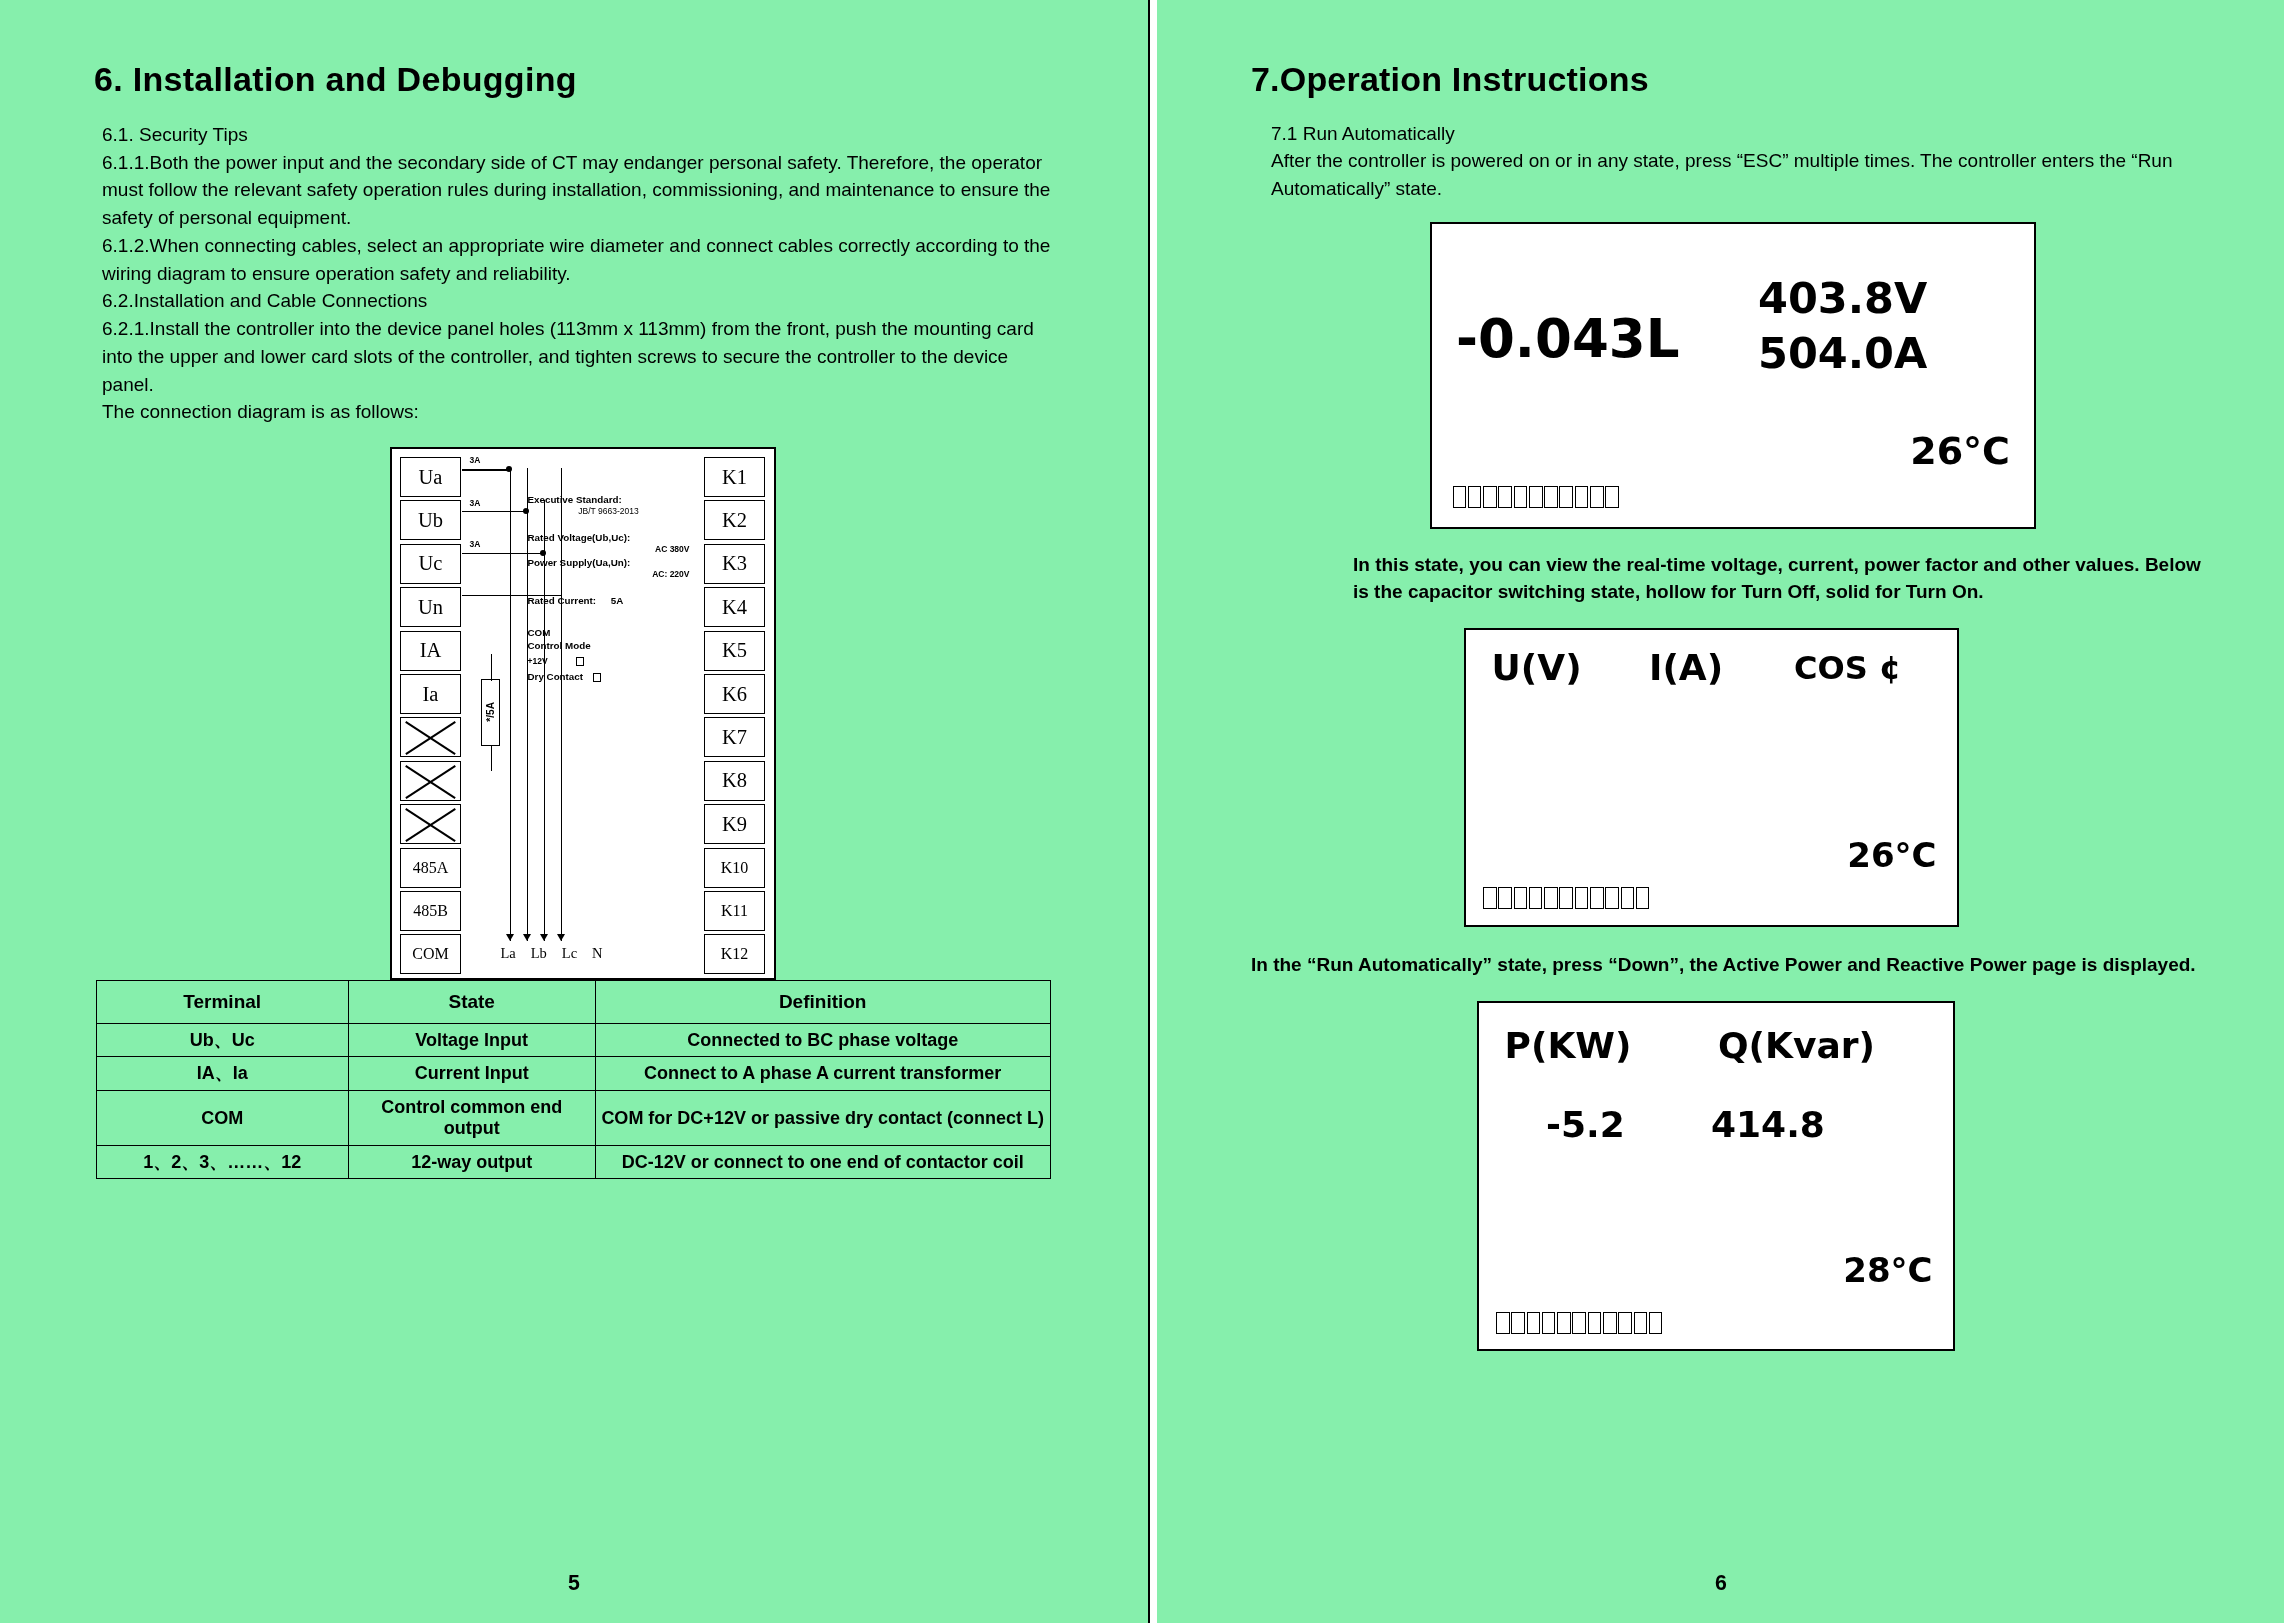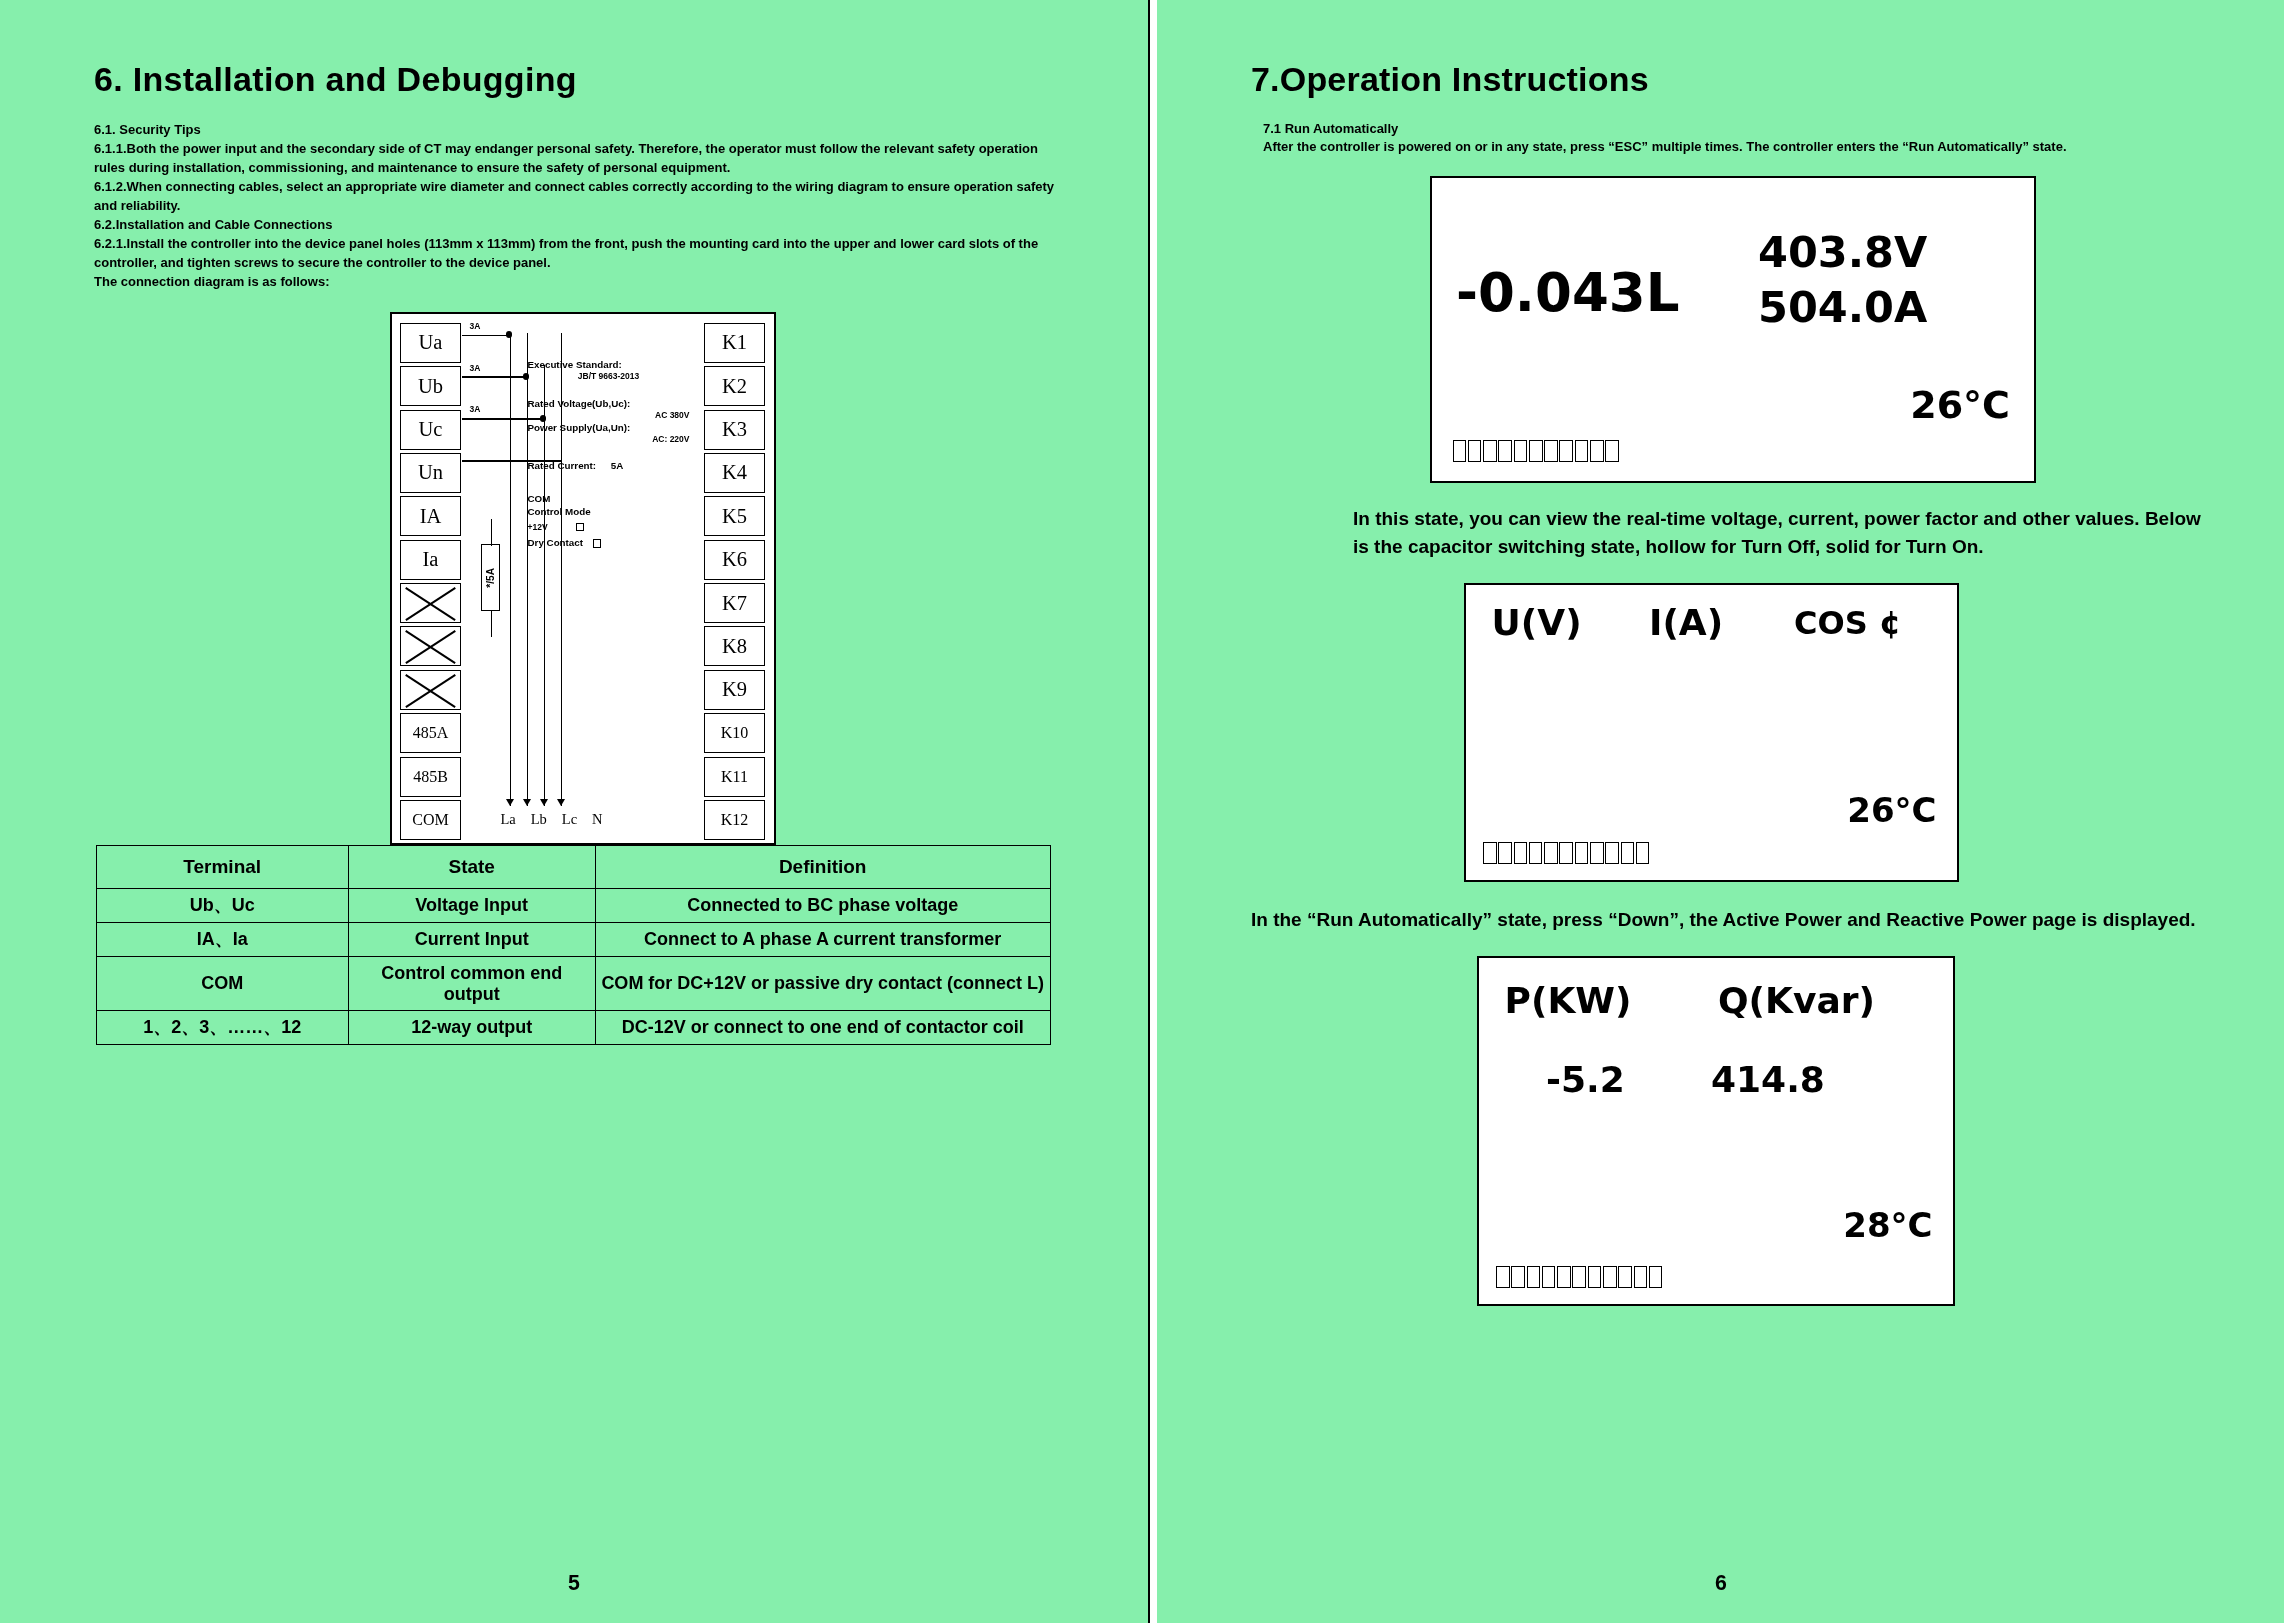--- a/index.html
+++ b/index.html
@@ -39,24 +39,24 @@
     margin: 0 0 22px 0;
     letter-spacing: 0.3px;
   }
   h1.sec-title-r {
     font-size: 34px;
     font-weight: bold;
     margin: 0 0 20.5px 0;
     letter-spacing: 0.2px;
   }
   .body-text {
-    font-size: 13px;
-    font-weight: bold;
+    font-size: 19px;
+    font-weight: normal;
     line-height: 1.46;
-    margin: 0;
+    margin: 8px;
   }
   .body-text p { margin: 0; }
   .indent-block { padding-left: 12px; }
 
   
   .diagram-wrap {
     margin: 20.5px 0 0 0;
     display: flex;
     justify-content: center;
   }
@@ -99,21 +99,21 @@
 
   .spec {
     position: absolute;
     left: 136px;
     top: 44px;
     width: 162px;
     font-size: 9.8px;
     font-weight: bold;
     line-height: 1.35;
   }
-  .spec .sub { font-weight: bold; font-size: 8.5px; text-align: center; }
+  .spec .sub { font-weight: normal; font-size: 8.5px; text-align: center; }
   .spec .rt { text-align: right; font-size: 8.5px; }
   .spec .blk { margin-bottom: 13.6px; }
   .spec .chk {
     display: inline-block;
     width: 8.5px; height: 8.5px;
     border: 1.3px solid #000;
     vertical-align: middle;
     margin-left: 5.1px;
   }
   .vline {

